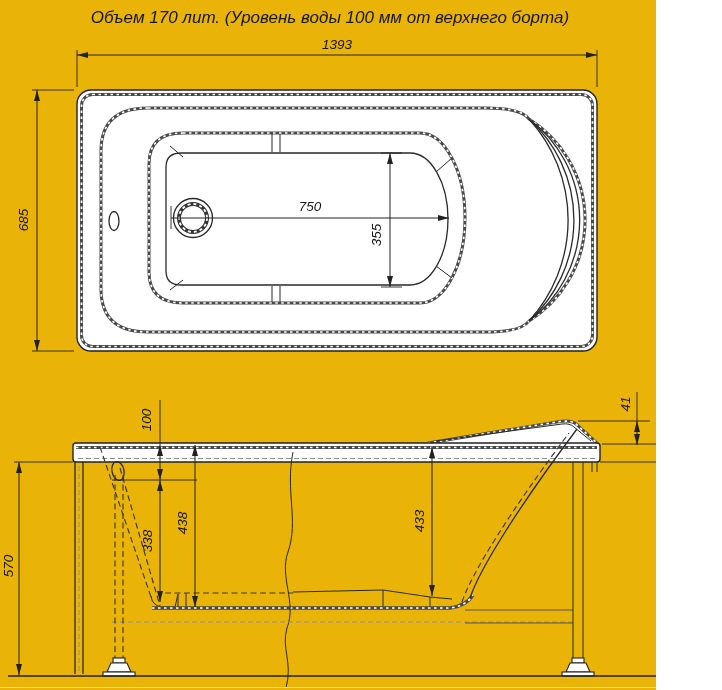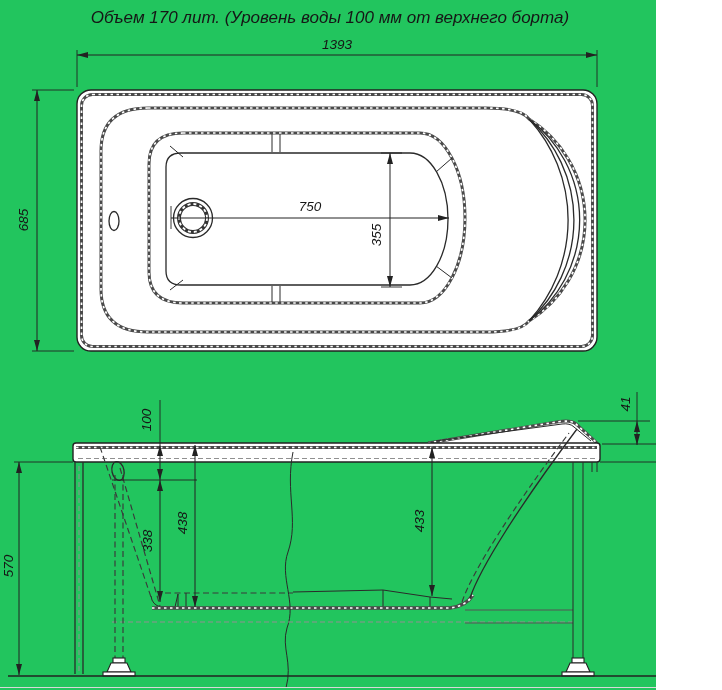--- a/index.html
+++ b/index.html
@@ -1,16 +1,16 @@
 <!DOCTYPE html>
 <html><head>
 <meta charset="utf-8">
 <style>
   html,body{margin:0;padding:0;background:#ffffff;}
-  .page{width:656px;height:690px;position:relative;background:#22c55e;overflow:hidden;}
+  .page{width:656px;height:690px;position:relative;background:#eab308;overflow:hidden;}
   svg{display:block;}
   .ln{stroke:#2a2a2a;stroke-width:1.3;fill:none;}
   .ln-thin{stroke:#2a2a2a;stroke-width:1;fill:none;}
   .shape{stroke:#222;stroke-width:1.4;fill:#ffffff;}
   .stitch-base{stroke:#4a4a4a;stroke-width:3;fill:none;}
   .stitch-dash{stroke:#ffffff;stroke-width:1.7;fill:none;stroke-dasharray:2.5 3.5;}
   .hidden-dash{stroke:#3a3a3a;stroke-width:1.15;fill:none;stroke-dasharray:6 3.5;}
   .gray-dash{stroke:#909090;stroke-width:1;fill:none;stroke-dasharray:5 3;}
   .rail{stroke:#555;stroke-width:1.1;fill:none;}
   .dim{stroke:#222;stroke-width:1;fill:none;}

